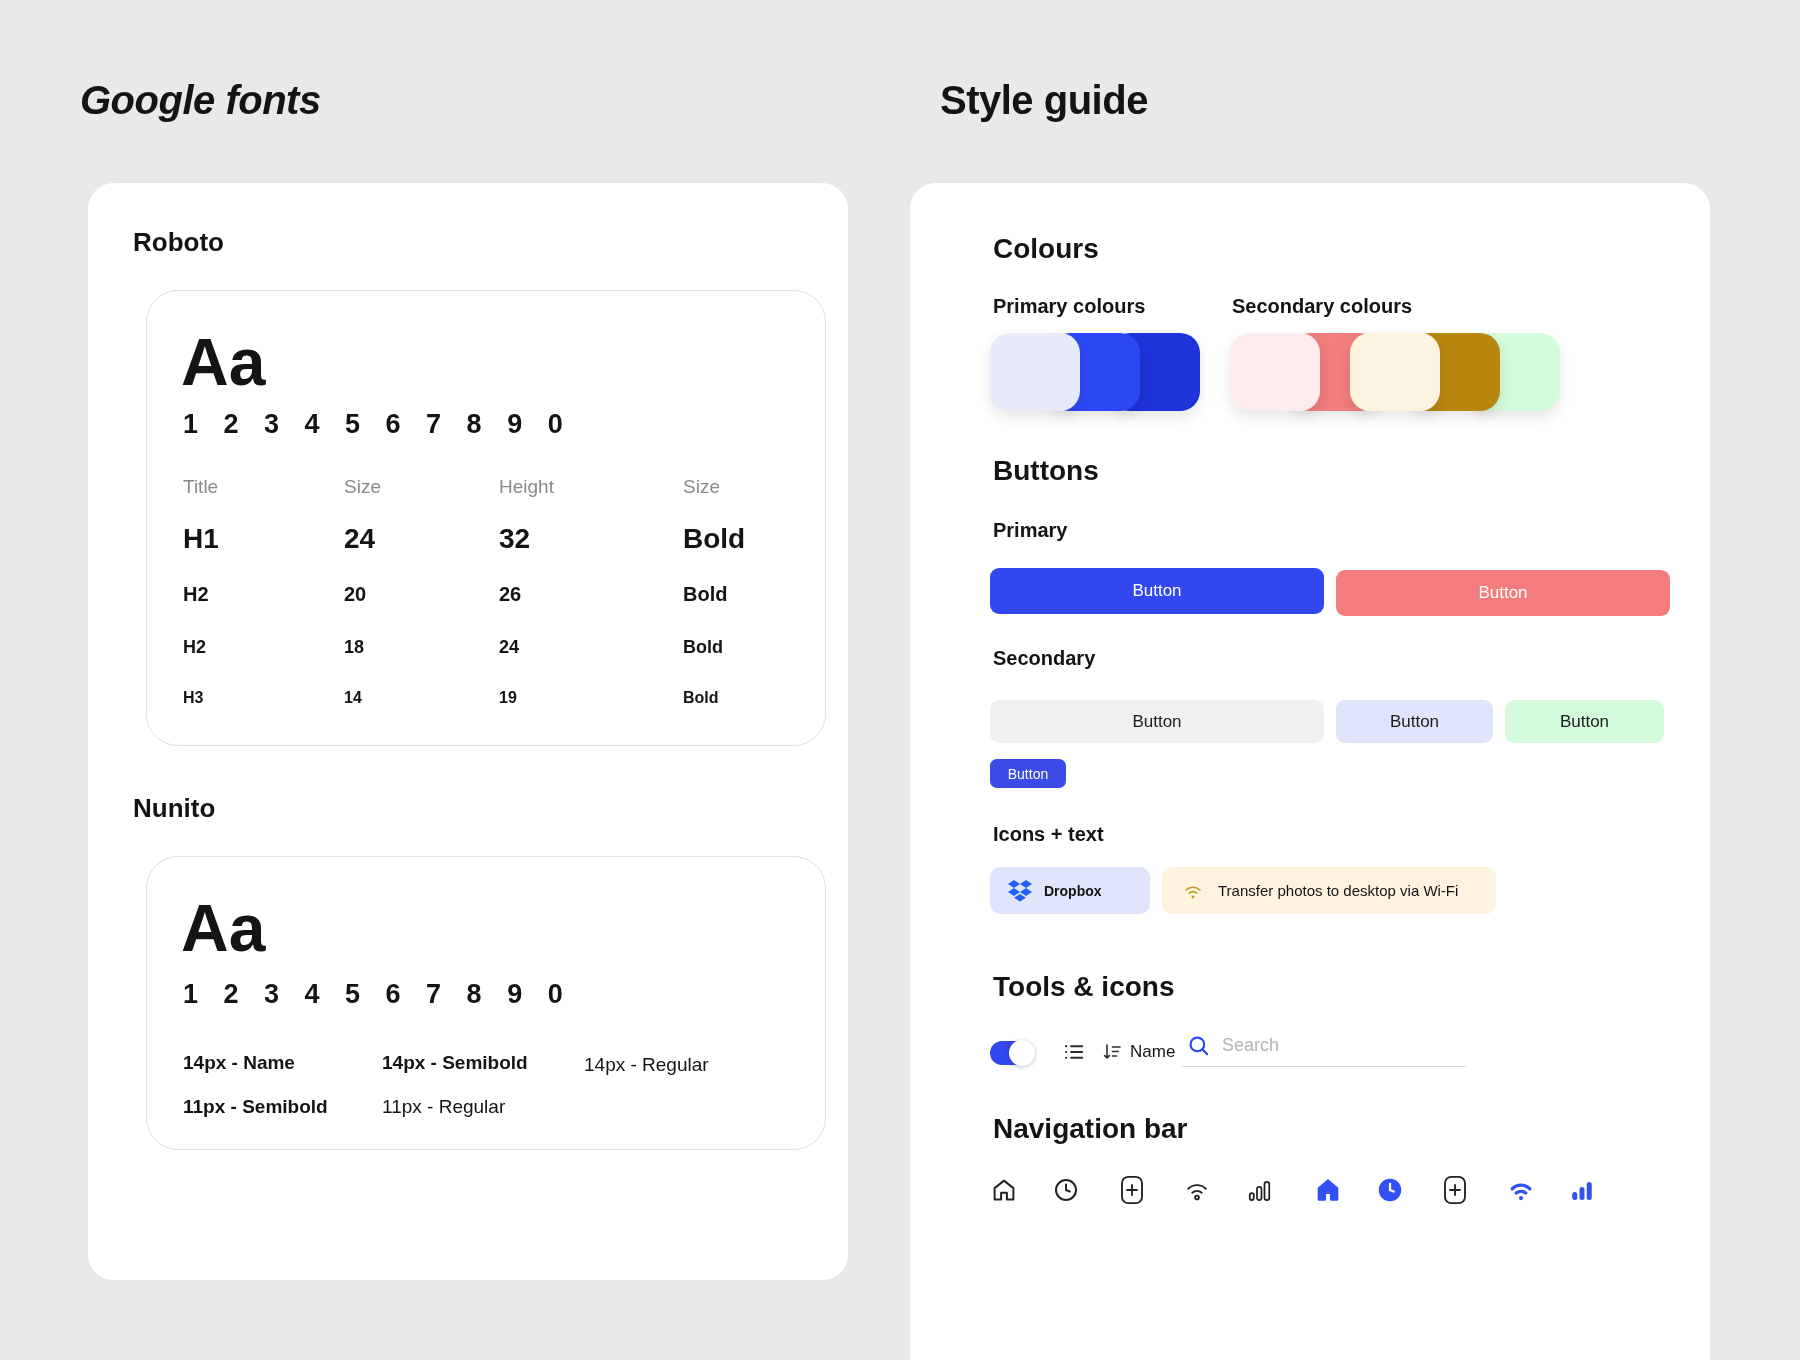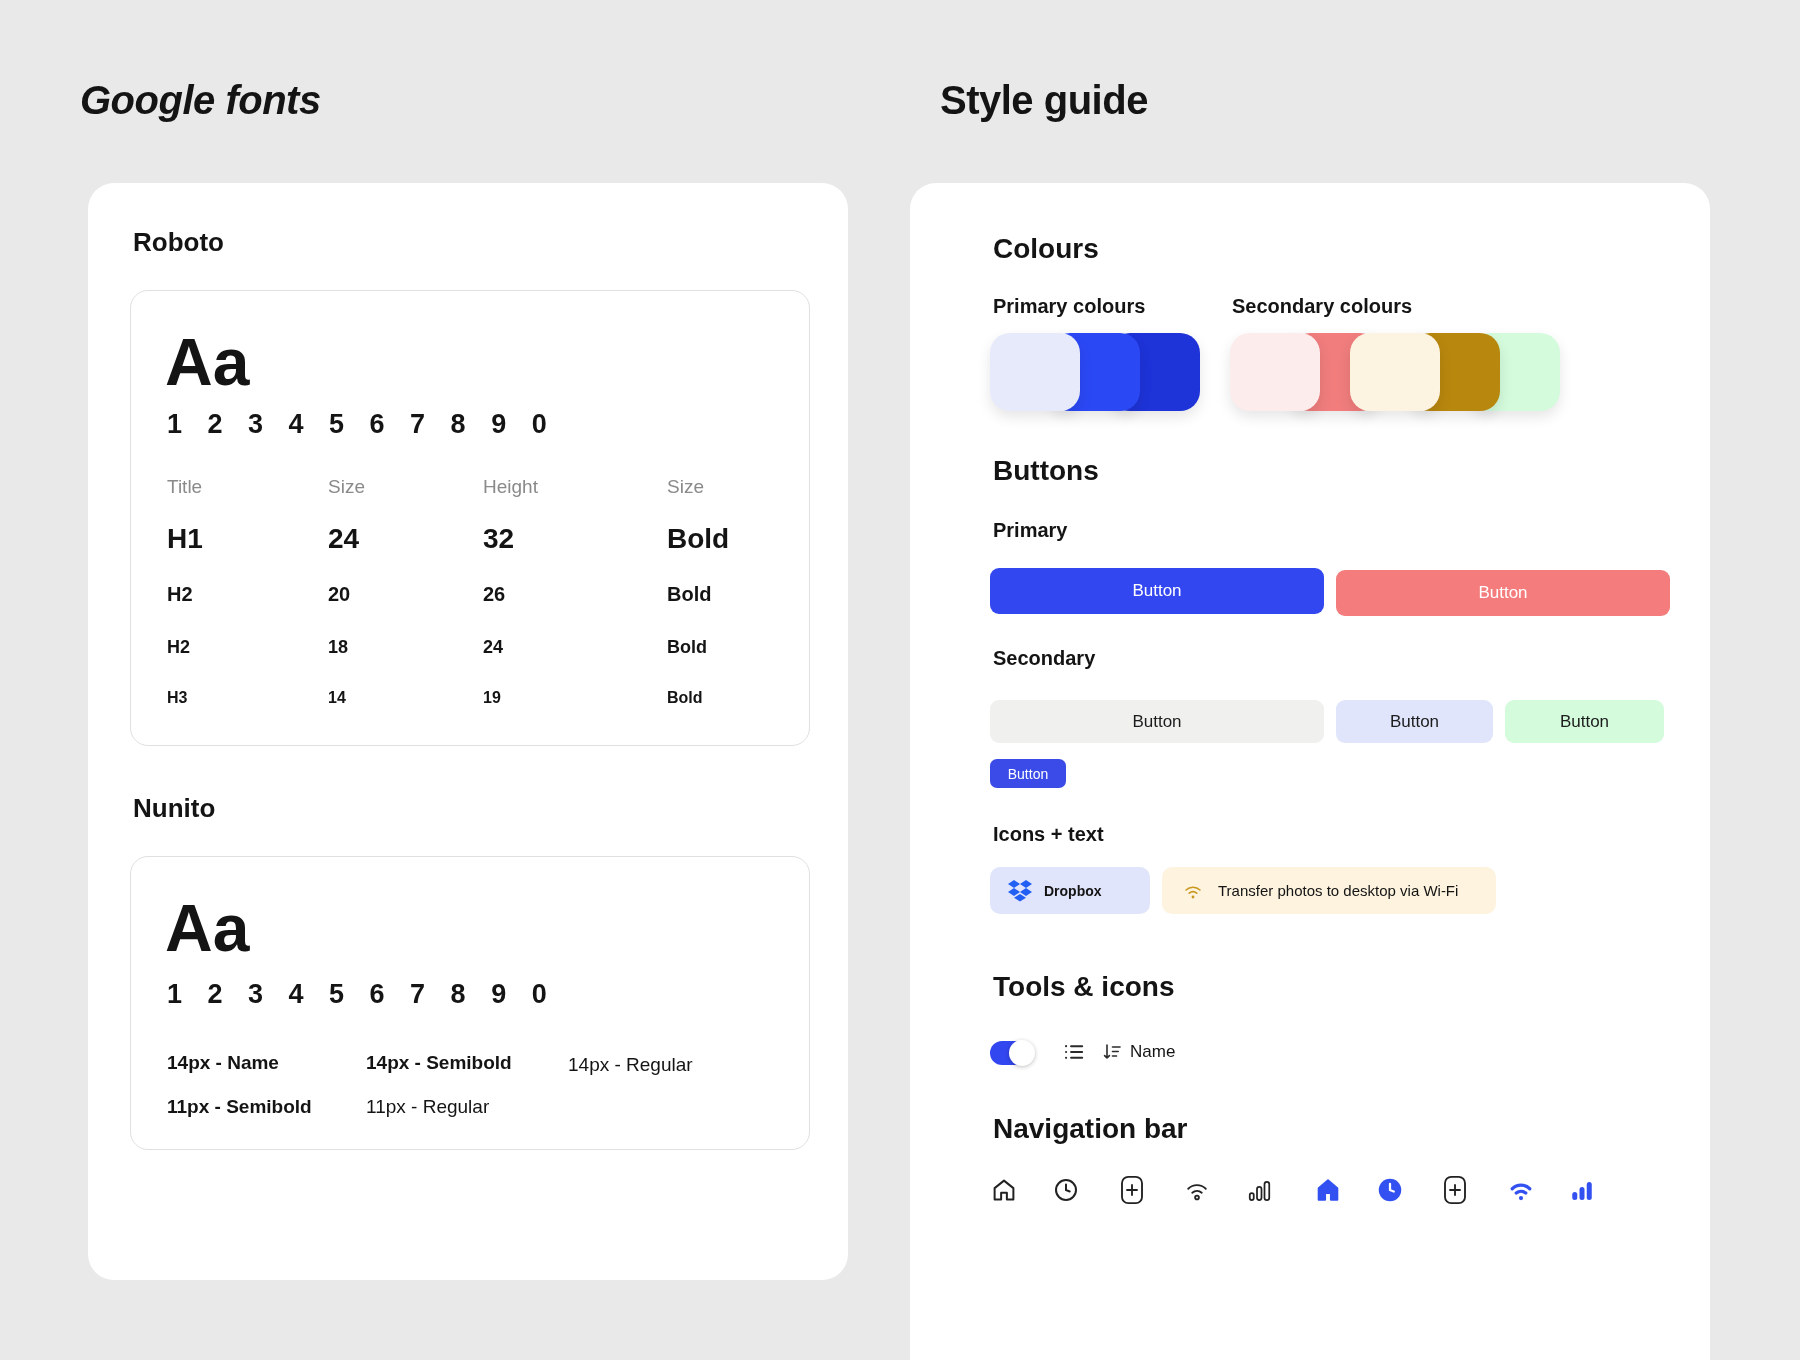--- a/index.html
+++ b/index.html
@@ -12,21 +12,21 @@
   html,body{width:1800px;height:1360px;overflow:hidden;}
   body{background:var(--page_bg);font-family:"Liberation Sans",sans-serif;color:var(--text);position:relative;}
   .page-title{position:absolute;font-size:40px;font-weight:800;letter-spacing:-.5px;}
   #title-left{left:80px;top:78px;font-style:italic;}
   #title-right{left:940px;top:78px;}
   .card{position:absolute;background:var(--card_bg);border-radius:26px;}
   #left-card{left:88px;top:183px;width:760px;height:1097px;}
   #right-card{left:910px;top:183px;width:800px;height:1276px;}
   .abs{position:absolute;}
   .font-name{font-size:26px;font-weight:800;}
-  .specimen{position:absolute;left:42px;width:680px;border:1px solid var(--border);border-radius:18px;background:#fff;}
+  .specimen{position:absolute;left:58px;width:680px;border:1px solid var(--border);border-radius:32px;background:#fff;}
   #roboto-card{top:107px;height:456px;}
   #nunito-card{top:673px;height:294px;}
   .aa{font-size:66px;font-weight:800;line-height:1;}
   .digits{font-size:27px;font-weight:800;letter-spacing:9px;white-space:nowrap;}
   .th{font-size:19px;color:var(--muted);font-weight:400;}
   .trow{font-weight:800;}
   .r1{font-size:28px;} .r2{font-size:20px;} .r3{font-size:18px;} .r4{font-size:16px;}
   .c1{left:36px;} .c2{left:197px;} .c3{left:352px;} .c4{left:536px;}
   .w700{font-weight:800;} .w600{font-weight:700;} .w400{font-weight:400;}
   .wlabel{font-size:19px;}
@@ -186,20 +186,29 @@
       <svg width="24" height="26" viewBox="0 0 24 24" fill="none" stroke="#2b2b2b" stroke-width="1.6" stroke-linecap="round">
         <path d="M7 5 V18 M7 18 L4.6 15.6 M7 18 L9.4 15.6"></path>
         <line x1="12.5" y1="7" x2="20" y2="7"></line>
         <line x1="12.5" y1="11.5" x2="18.2" y2="11.5"></line>
         <line x1="12.5" y1="16" x2="16.5" y2="16"></line>
       </svg>
     </span>
     <span style="font-size:17px;">Name</span>
   </div>
 
+  <div class="search-wrap" style="left:272px;top:846px;">
+    <span class="abs" style="left:4px;top:4px;">
+      <svg width="26" height="26" viewBox="0 0 24 24" fill="none" stroke="#2b48f5" stroke-width="2" stroke-linecap="round">
+        <circle cx="10.5" cy="10.5" r="6.3"></circle>
+        <line x1="15.3" y1="15.3" x2="19.5" y2="19.5"></line>
+      </svg>
+    </span>
+    <input type="text" style="margin-top: 6px;" placeholder="Search">
+  </div>
 
   <div class="abs sec-head" style="left:83px;top:930px;">Navigation bar</div>
 
   <div class="navicon" style="left:79px;top:992px;">
     <svg width="30" height="30" viewBox="0 0 24 24" fill="none" stroke="#222" stroke-width="1.6" stroke-linejoin="round">
       <path d="M4.5 10.5 L12 4.5 L19.5 10.5 V19.5 H14.3 V14.2 H9.7 V19.5 H4.5 Z"></path>
     </svg>
   </div>
   <div class="navicon" style="left:141px;top:992px;">
     <svg width="30" height="30" viewBox="0 0 24 24" fill="none" stroke="#222" stroke-width="1.6" stroke-linecap="round">

